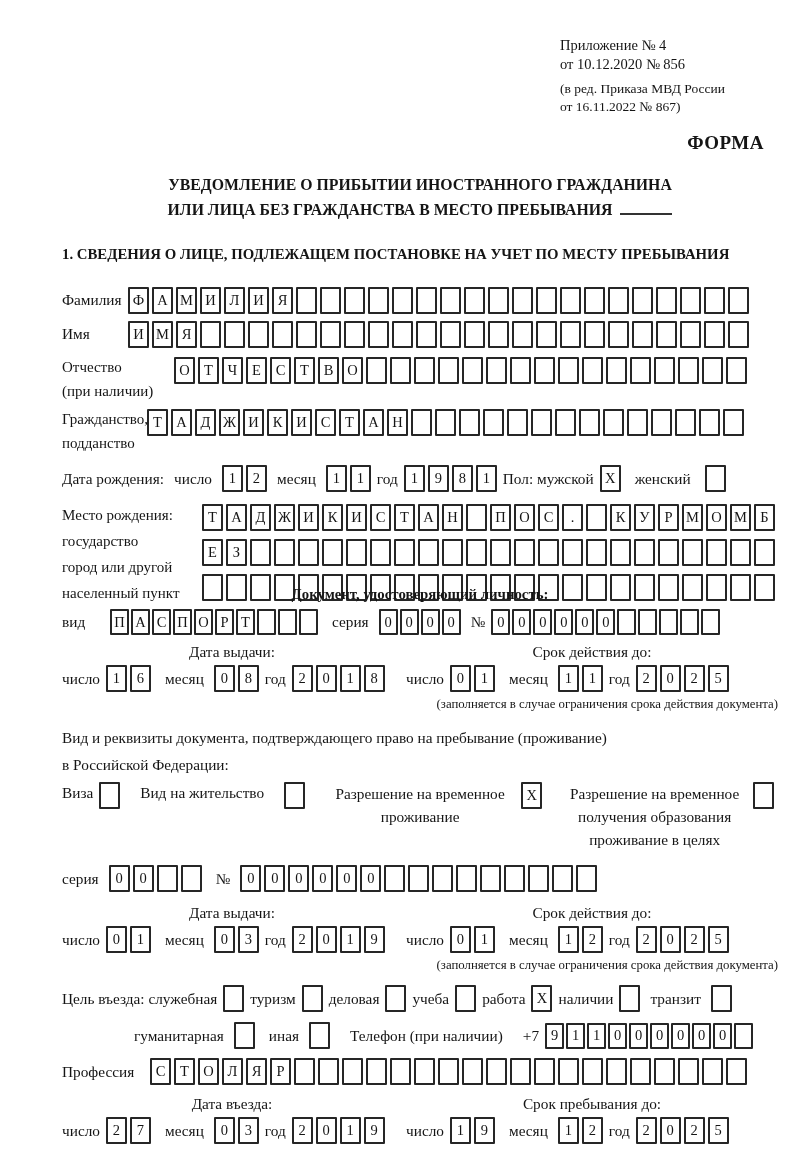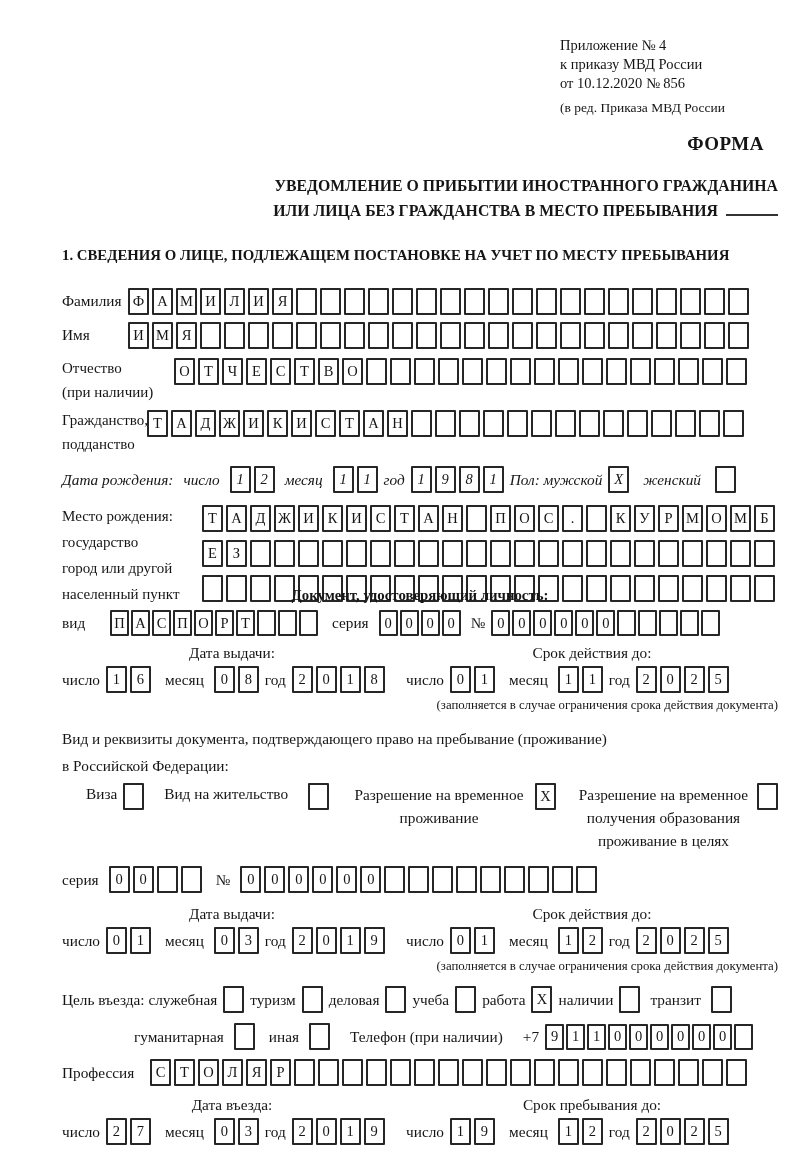--- a/index.html
+++ b/index.html
@@ -1,21 +1,21 @@
 <!DOCTYPE html>
 <html><head>
 <meta charset="utf-8">
 <style>
   html,body{margin:0;padding:0;background:#fff;}
   body{width:800px;height:1163px;overflow:hidden;font-family:"Liberation Serif","DejaVu Serif",serif;color:#151515;}
   .page{box-sizing:border-box;width:800px;height:1163px;padding:36px 22px 0 62px;}
   .hdr{margin-left:498px;font-size:14.5px;line-height:19px;}
   .hdr .sub{margin-top:6px;font-size:13.5px;line-height:18px;}
   .forma{text-align:right;padding-right:14px;font-weight:bold;font-size:19px;margin-top:16px;letter-spacing:.5px;}
-  .title{text-align:right;font-weight:bold;font-size:15.8px;line-height:25px;margin-top:18px;}
+  .title{text-align:center;font-weight:bold;font-size:15.8px;line-height:25px;margin-top:18px;}
   .blank{display:inline-block;width:52px;border-bottom:2px solid #333;margin-left:8px;vertical-align:baseline;}
   .sec{font-weight:bold;font-size:14.8px;margin-top:24px;white-space:nowrap;}
   .row{display:flex;align-items:flex-start;margin-top:7px;}
   .lbl{font-size:15.3px;white-space:nowrap;padding-top:4px;}
   .lblcol{font-size:15px;line-height:24px;}
   .cells{display:flex;gap:3px;flex-wrap:nowrap;}
   .cell{flex:none;width:17px;height:23px;border:2px solid #262626;border-radius:1px;display:flex;align-items:center;justify-content:center;font-size:14.5px;background:#fff;}
   .sm{gap:2px;}
   .sm .cell{width:15px;height:22px;}
   .gap6{margin-left:6px;} .gap10{margin-left:10px;} .gap14{margin-left:14px;} .gap20{margin-left:20px;}
@@ -34,24 +34,24 @@
   .bp-rows .cells{margin-top:8px;}
   .bp-rows .cells:first-child{margin-top:2px;}
 </style>
 </head>
 <body>
 
 <div class="page">
 
   <div class="hdr">
     <div>Приложение № 4</div>
-    <div>к приказу МВД России</div>
     <div>от 10.12.2020 № 856</div>
     <div class="sub">
       <div>(в ред. Приказа МВД России</div>
+      <div>от 16.11.2022 № 867)</div>
     </div>
   </div>
   <div class="forma">ФОРМА</div>
 
   <div class="title">
     <div>УВЕДОМЛЕНИЕ О ПРИБЫТИИ ИНОСТРАННОГО ГРАЖДАНИНА</div>
     <div><span>ИЛИ ЛИЦА БЕЗ ГРАЖДАНСТВА В МЕСТО ПРЕБЫВАНИЯ</span><span class="blank"></span></div>
   </div>
 
   <div class="sec">1. СВЕДЕНИЯ О ЛИЦЕ, ПОДЛЕЖАЩЕМ ПОСТАНОВКЕ НА УЧЕТ ПО МЕСТУ ПРЕБЫВАНИЯ</div>
@@ -180,21 +180,21 @@
         <span class="cell"></span>
         <span class="cell"></span>
         <span class="cell"></span>
         <span class="cell"></span>
         <span class="cell"></span>
         <span class="cell"></span>
         <span class="cell"></span>
       </div>
   </div>
 
-  <div class="row" style="margin-top:10px;align-items:center;font-style:italic;">
+  <div class="row" style="margin-top:10px;align-items:center;">
     <div class="lbl" style="padding-top:0;">Дата рождения:</div>
     <div class="lbl gap10" style="padding-top:0;">число</div>
     <div class="cells gap10">
         <span class="cell">1</span>
         <span class="cell">2</span>
       </div>
     <div class="lbl gap10" style="padding-top:0;">месяц</div>
     <div class="cells gap10">
         <span class="cell">1</span>
         <span class="cell">1</span>
@@ -390,21 +390,21 @@
       </div>
       <div class="dnote">(заполняется в случае ограничения срока действия документа)</div>
     </div>
   </div>
 
   <div class="plain">
     <div>Вид и реквизиты документа, подтверждающего право на пребывание (проживание)</div>
     <div>в Российской Федерации:</div>
   </div>
 
-  <div class="ckrow" style="margin-top:4px;margin-left:24px;">
+  <div class="ckrow" style="margin-top:4px;">
     <div class="lbl" style="padding-top:2px;">Виза</div>
     <div class="cells gap6">
         <span class="cell"></span>
       </div>
     <div class="lbl gap20" style="padding-top:2px;">Вид на жительство</div>
     <div class="cells gap20">
         <span class="cell"></span>
       </div>
     <div class="wraplbl gap20" style="width:190px;">
       <div>Разрешение на временное</div>

